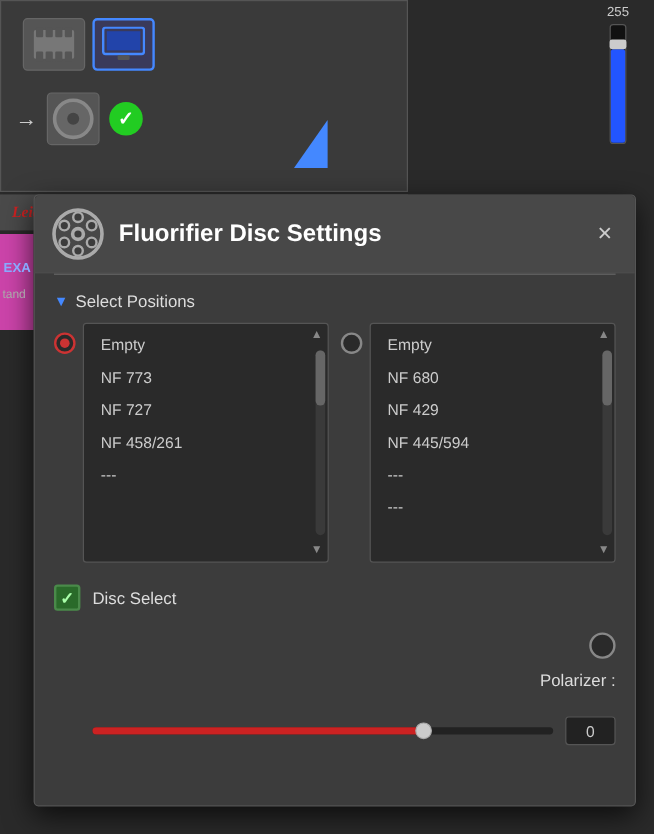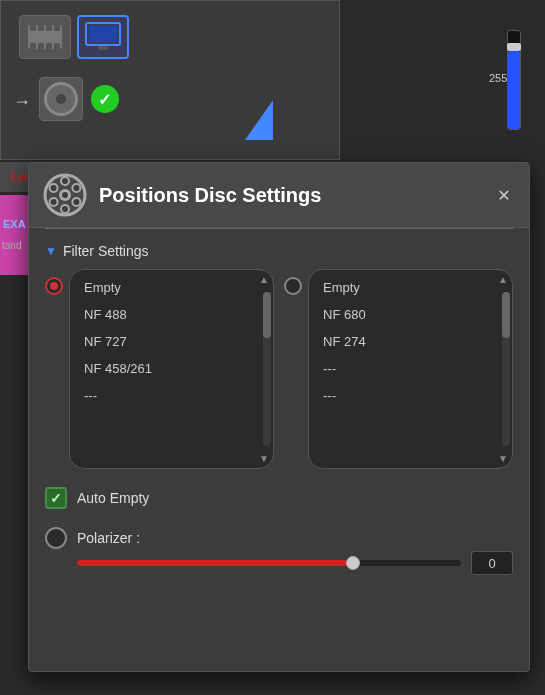--- a/index.html
+++ b/index.html
@@ -149,20 +149,21 @@
 
     
     .right-panel {
       position: absolute;
       top: 0;
       right: 0;
       width: 60px;
       height: 160px;
       background: #2a2a2a;
       display: flex;
+      flex-direction: column;
       align-items: center;
       padding: 4px;
     }
 
     .value-display {
       color: #ccc;
       font-size: 11px;
       margin-bottom: 4px;
     }
 
@@ -338,21 +339,21 @@
       content: '';
       width: 8px; height: 8px;
       border-radius: 50%;
       background: #cc3333;
     }
 
     .filter-list-box {
       flex: 1;
       background: #2a2a2a;
       border: 1px solid #555;
-      border-radius: 15px;
+      border-radius: 3px;
       position: relative;
       min-height: 200px;
     }
 
     .filter-list-inner {
       padding: 4px 6px;
       display: flex;
       flex-direction: column;
     }
 
@@ -431,23 +432,24 @@
     }
 
     .auto-select-label {
       color: #dddddd;
       font-size: 14px;
     }
 
     
     .polarizer-row {
       display: flex;
-      align-items: center;
+      align-items: flex-end;
       gap: 10px;
-      margin-bottom: 2px;
+      margin-bottom: 22px;
+      flex-direction: column;
     }
 
     .radio-large {
       width: 22px; height: 22px;
       border-radius: 50%;
       border: 2px solid #888;
       background: #2a2a2a;
     }
 
     .polarizer-label {
@@ -571,83 +573,84 @@
           <circle cx="22" cy="22" r="3" fill="#3c3c3c"></circle>
 
           <circle cx="22" cy="8" r="4" fill="#3c3c3c" stroke="#aaa" stroke-width="2"></circle>
           <circle cx="33.4" cy="15" r="4" fill="#3c3c3c" stroke="#aaa" stroke-width="2"></circle>
           <circle cx="33.4" cy="29" r="4" fill="#3c3c3c" stroke="#aaa" stroke-width="2"></circle>
           <circle cx="22" cy="36" r="4" fill="#3c3c3c" stroke="#aaa" stroke-width="2"></circle>
           <circle cx="10.6" cy="29" r="4" fill="#3c3c3c" stroke="#aaa" stroke-width="2"></circle>
           <circle cx="10.6" cy="15" r="4" fill="#3c3c3c" stroke="#aaa" stroke-width="2"></circle>
         </svg>
       </div>
-      <span class="dialog-title">Positions Disc Settings</span>
+      <span class="dialog-title">Fluorifier Disc Settings</span>
     </div>
     <button class="close-btn">✕</button>
   </div>
 
   <div class="title-divider"></div>
 
   <div class="dialog-body">
 
     <div class="section-header">
       <span class="collapse-arrow">▼</span>
-      <span class="section-title">Filter Settings</span>
+      <span class="section-title">Select Positions</span>
     </div>
 
     <div class="filter-lists">
 
       <div class="filter-col">
         <div class="radio-col">
           <div class="radio-btn active"></div>
         </div>
         <div class="filter-list-box">
           <div class="filter-list-inner">
             <div class="filter-item">Empty</div>
-            <div class="filter-item">NF 488</div>
+            <div class="filter-item">NF 773</div>
             <div class="filter-item">NF 727</div>
             <div class="filter-item">NF 458/261</div>
             <div class="filter-item">---</div>
           </div>
           <span class="scroll-btn scroll-up">▲</span>
           <div class="list-scrollbar">
             <div class="scrollbar-thumb"></div>
           </div>
           <span class="scroll-btn scroll-down">▼</span>
         </div>
       </div>
 
       <div class="filter-col">
         <div class="radio-col">
           <div class="radio-btn"></div>
         </div>
         <div class="filter-list-box">
           <div class="filter-list-inner">
             <div class="filter-item">Empty</div>
             <div class="filter-item">NF 680</div>
-            <div class="filter-item">NF 274</div>
+            <div class="filter-item">NF 429</div>
+            <div class="filter-item">NF 445/594</div>
             <div class="filter-item">---</div>
             <div class="filter-item">---</div>
           </div>
           <span class="scroll-btn scroll-up">▲</span>
           <div class="list-scrollbar">
             <div class="scrollbar-thumb"></div>
           </div>
           <span class="scroll-btn scroll-down">▼</span>
         </div>
       </div>
 
     </div>
 
     <div class="auto-select-row">
       <div class="checkbox-area">
         <span class="checkmark">✓</span>
       </div>
-      <span class="auto-select-label">Auto Empty</span>
+      <span class="auto-select-label">Disc Select</span>
     </div>
 
     <div class="polarizer-row">
       <div class="radio-large"></div>
       <span class="polarizer-label">Polarizer :</span>
     </div>
 
     <div class="slider-row">
       <div class="pol-slider-track">
         <div class="pol-slider-fill"></div>

